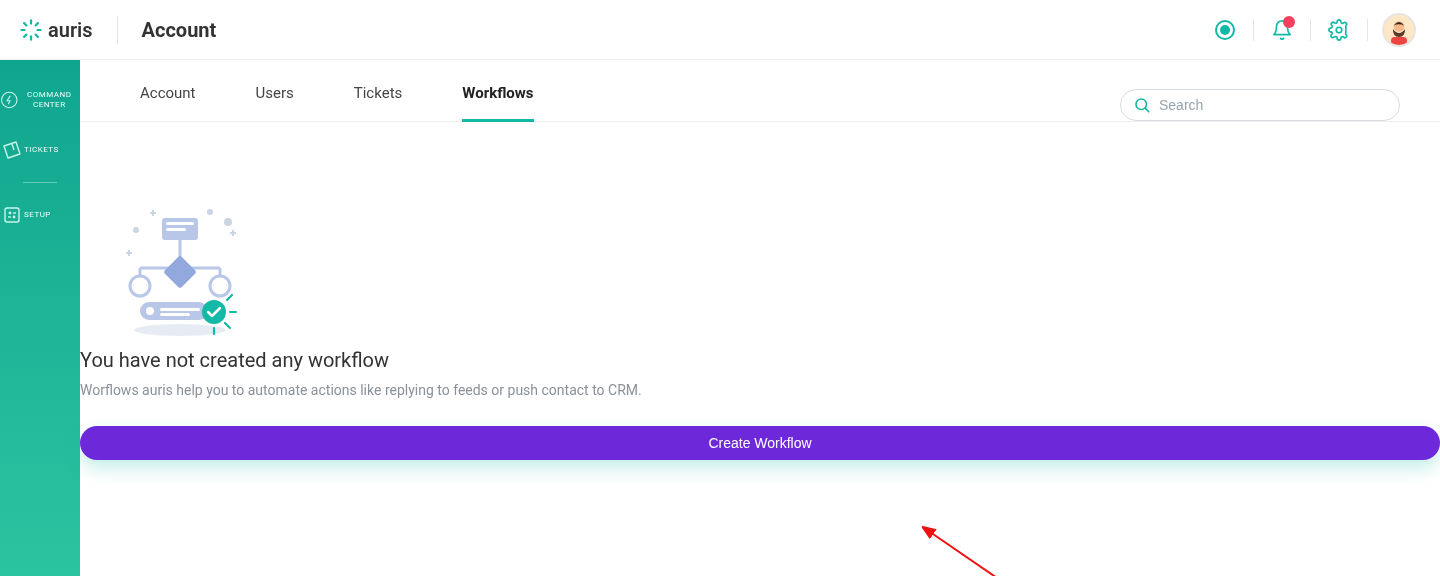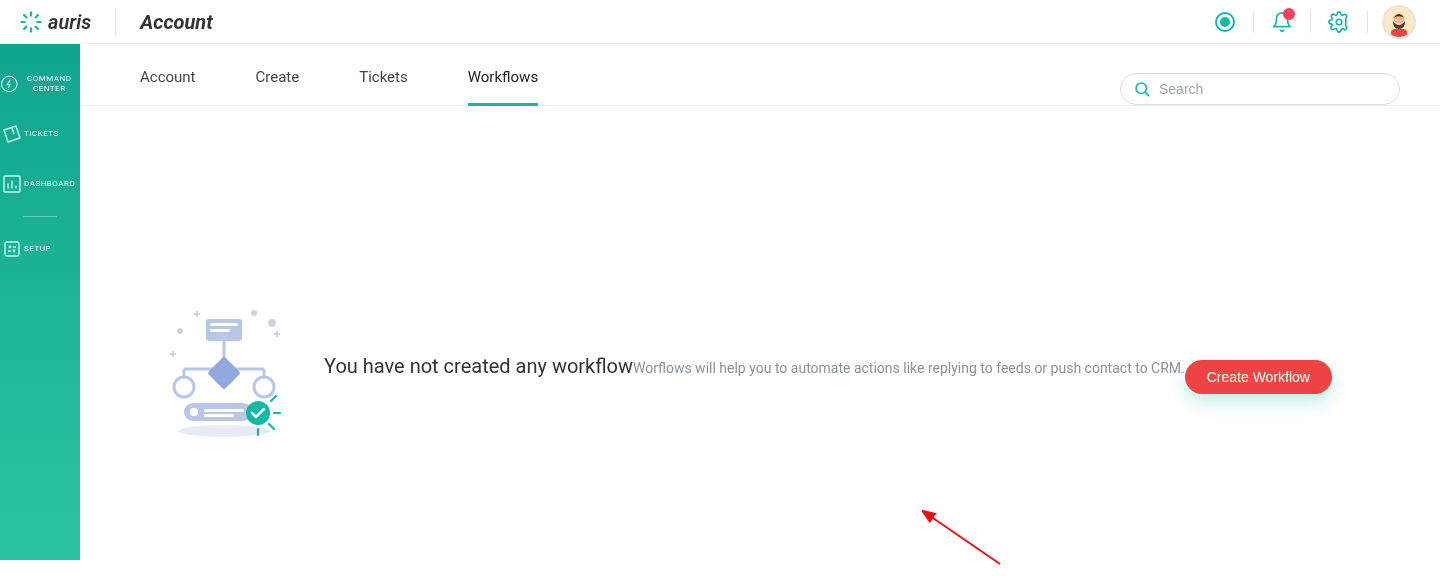--- a/index.html
+++ b/index.html
@@ -1,18 +1,18 @@
 <!DOCTYPE html>
 <html><head>
 <meta charset="utf-8">
 <style>
   * { box-sizing: border-box; margin: 0; padding: 0; }
   body { font-family: -apple-system, BlinkMacSystemFont, "Segoe UI", Roboto, Helvetica, Arial, sans-serif; background: #fff; color: #333; width: 1440px; height: 576px; overflow: hidden; }
 
-  .topbar { height: 44px; display: flex; align-items: center; padding: 0 24px 0 20px; border-bottom: 1px solid #eee; font-style: italic; }
+  .topbar { height: 60px; display: flex; align-items: center; padding: 0 24px 0 20px; border-bottom: 1px solid #eee; }
   .logo { display: flex; align-items: center; gap: 6px; }
   .logo-mark svg { display:block; }
   .logo-text { font-size: 20px; font-weight: 600; color: #333; }
   .vdiv { width: 1px; height: 28px; background: #e5e5e5; margin: 0 24px; }
   .page-title { font-size: 20px; font-weight: 700; color: #333; }
   .topbar-spacer { flex: 1; }
   .top-icons { display: flex; align-items: center; gap: 14px; }
   .vdiv-sm { width:1px; height:22px; background:#e5e5e5; }
   .ic { width: 28px; height: 28px; display:flex; align-items:center; justify-content:center; cursor:pointer; }
   .status-dot { width: 20px; height: 20px; border-radius: 50%; border: 2px solid #14b8a6; display:flex; align-items:center; justify-content:center; }
@@ -26,33 +26,33 @@
 
   .layout { display:flex; height: calc(576px - 60px); }
   .sidebar { width: 80px; background: linear-gradient(180deg, #10a58f 0%, #2bc4a0 100%); display:flex; flex-direction:column; align-items:center; padding-top:20px; gap:10px; }
   .side-item { display:flex; flex-direction:row; align-items:center; gap:0; color:#eafff9; font-size:8px; letter-spacing:0.5px; text-align:center; line-height:1.2; padding:8px 0; width:100%; cursor:pointer; }
   .side-item svg { stroke:#c9f5eb; }
   .side-sep { width: 34px; height:1px; background: rgba(255,255,255,0.35); margin: 2px 0; }
 
   .main { flex:1; display:flex; flex-direction:column; }
   .subnav { height: 62px; border-bottom: 1px solid #eee; display:flex; align-items:flex-end; padding: 0 40px 0 60px; gap: 60px; position:relative; }
   .tab { font-size: 15px; color:#444; padding: 20px 0 19px; cursor:pointer; position:relative; }
-  .tab.active { font-weight:400; color:#222; }
+  .tab.active { font-weight:700; color:#222; }
   .tab.active::after { content:""; position:absolute; left:0; right:0; bottom:-1px; height:3px; background:#14b8a6; }
   .search-wrap { margin-left:auto; }
   .search { width: 280px; height: 32px; border:1px solid #d8dde2; border-radius:16px; display:flex; align-items:center; padding:0 12px; gap:8px; }
   .search input { border:none; outline:none; font-size:14px; flex:1; color:#3b82f6; background:transparent; }
   .search input::placeholder { color:#9aa3ad; }
   .search svg { stroke:#14b8a6; }
 
-  .content { flex:1; display:flex; align-items:center; padding-top:60px; position:relative;padding-left:44px; }
+  .content { flex:1; display:flex; flex-direction:column; padding-top:60px; position:relative; }
   .illus { width: 200px; height: 160px; display:flex; align-items:center; justify-content:center; }
   .headline { font-size: 20px; color:#333; margin-top: 6px; }
   .subline { font-size: 14px; color:#8a9199; margin-top: 10px; }
-  .cta { margin-top: 28px; background:#ef4444; color:#fff; border:none; border-radius:18px; padding: 9px 22px; font-size:14px; cursor:pointer; box-shadow: 0 8px 18px rgba(20,184,166,0.25); }
+  .cta { margin-top: 28px; background:#6d28d9; color:#fff; border:none; border-radius:18px; padding: 9px 22px; font-size:14px; cursor:pointer; box-shadow: 0 8px 18px rgba(20,184,166,0.25); }
 
   .arrow-annot { position:absolute; left: 842px; top: 400px; pointer-events:none; }
 </style>
 </head>
 <body>
 
 <div class="topbar">
   <div class="logo">
     <span class="logo-mark">
       <svg width="22" height="22" viewBox="0 0 24 24" fill="none">
@@ -116,44 +116,37 @@
         </svg>
       <span style="white-space:pre-line;">COMMAND CENTER</span>
     </div>
     <div class="side-item">
       <svg width="24" height="24" viewBox="0 0 24 24" fill="none" stroke-width="1.4" stroke-linejoin="round">
           <path d="M4 8l12-4 4 12-12 4z"></path>
           <path d="M12 6l2 6"></path>
         </svg>
       <span>TICKETS</span>
     </div>
-    <div class="side-item">
-      <svg width="24" height="24" viewBox="0 0 24 24" fill="none" stroke-width="1.4">
-          <rect x="4" y="4" width="16" height="16" rx="1"></rect>
-          <path d="M8 16v-4M12 16v-7M16 16v-2" stroke-linecap="round"></path>
-        </svg>
-      <span>DASHBOARD</span>
-    </div>
     <div class="side-sep"></div>
     <div class="side-item">
       <svg width="24" height="24" viewBox="0 0 24 24" fill="none" stroke-width="1.4">
           <rect x="5" y="5" width="14" height="14" rx="2"></rect>
           <circle cx="10" cy="10" r="1.4" fill="#c9f5eb" stroke="none"></circle>
           <line x1="13" y1="10" x2="16" y2="10"></line>
           <circle cx="14" cy="14" r="1.4" fill="#c9f5eb" stroke="none"></circle>
           <line x1="8" y1="14" x2="11" y2="14"></line>
         </svg>
       <span>SETUP</span>
     </div>
   </div>
 
   <div class="main">
     <div class="subnav">
       <div class="tab">Account</div>
-      <div class="tab">Create</div>
+      <div class="tab">Users</div>
       <div class="tab">Tickets</div>
       <div class="tab active">Workflows</div>
       <div class="search-wrap">
         <div class="search">
           <svg width="18" height="18" viewBox="0 0 24 24" fill="none" stroke-width="2.2" stroke-linecap="round">
               <circle cx="11" cy="11" r="7"></circle>
               <line x1="21" y1="21" x2="16.2" y2="16.2"></line>
             </svg>
           <input type="text" placeholder="Search" style="">
         </div>
@@ -194,21 +187,21 @@
             <path d="M70 30 l2 0 l0 -2 l2 0 l0 2 l2 0 l0 2 l-2 0 l0 2 l-2 0 l0 -2 l-2 0 z"></path>
             <path d="M46 70 l2 0 l0 -2 l2 0 l0 2 l2 0 l0 2 l-2 0 l0 2 l-2 0 l0 -2 l-2 0 z"></path>
             <path d="M150 50 l2 0 l0 -2 l2 0 l0 2 l2 0 l0 2 l-2 0 l0 2 l-2 0 l0 -2 l-2 0 z"></path>
             <circle cx="130" cy="30" r="3"></circle>
             <circle cx="148" cy="40" r="4"></circle>
             <circle cx="56" cy="48" r="3"></circle>
           </g>
         </svg>
       </div>
       <div class="headline">You have not created any workflow</div>
-      <div class="subline">Worflows will help you to automate actions like replying to feeds or push contact to CRM.</div>
+      <div class="subline">Worflows auris help you to automate actions like replying to feeds or push contact to CRM.</div>
       <button class="cta">Create Workflow</button>
 
       <svg class="arrow-annot" width="90" height="70" viewBox="0 0 90 70">
         <defs>
           <marker id="ah" markerWidth="10" markerHeight="10" refX="2" refY="3" orient="auto">
             <path d="M0,0 L0,6 L8,3 z" fill="#e11"></path>
           </marker>
         </defs>
         <line x1="78" y1="58" x2="8" y2="10" stroke="#e11" stroke-width="2" marker-end="url(#ah)"></line>
       </svg>

